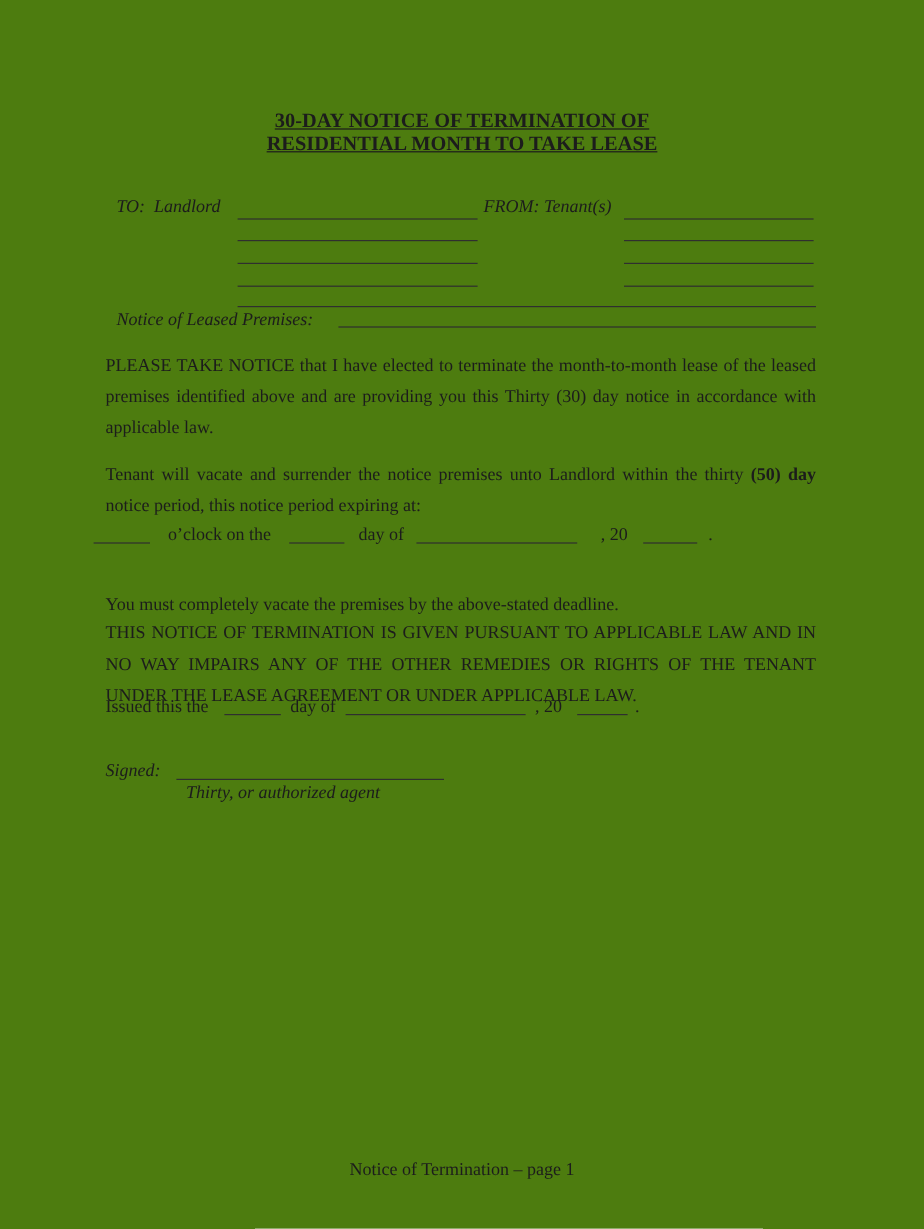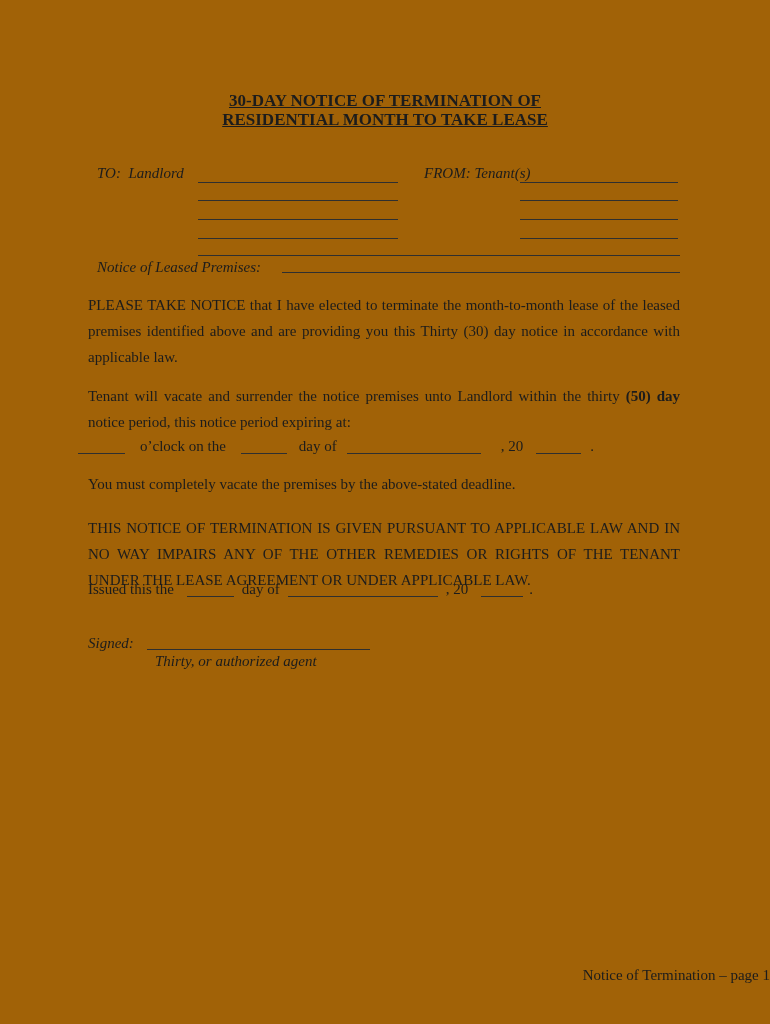--- a/index.html
+++ b/index.html
@@ -1,21 +1,21 @@
 <!DOCTYPE html>
 <html><head>
 <meta charset="utf-8">
 <style>
   * { margin: 0; padding: 0; box-sizing: border-box; }
   html, body { background: #ffffff; }
   .page {
     position: relative;
     width: 770px;
     height: 1024px;
-    background: #a16207;
+    background: #4d7c0f;
     font-family: "Liberation Serif", "DejaVu Serif", serif;
     font-size: 15px;
     color: #1c1c1c;
     overflow: hidden;
   }
   .abs { position: absolute; font-style: italic; }
   .doc-title {
     position: absolute;
     top: 91px;
     left: 0;
@@ -47,37 +47,37 @@
     display: inline-block;
     height: 13px;
     border-bottom: 1.4px solid #2f2f2f;
     vertical-align: -3px;
   }
   .footer {
     position: absolute;
     top: 966px;
     left: 0;
     width: 100%;
-    text-align: right;
+    text-align: center;
     line-height: 19px;
   }
   b { font-weight: bold; }
 </style>
 </head>
 <body>
 
 <div class="page">
 
   <div class="doc-title">
     <div>30-DAY NOTICE OF TERMINATION OF</div>
     <div>RESIDENTIAL MONTH TO TAKE LEASE</div>
   </div>
 
   <span class="abs" style="left:97px; top:165px;">TO:&nbsp; Landlord</span>
-  <span class="abs" style="left:403px; top:165px;margin-left:21px;">FROM: Tenant(s)</span>
+  <span class="abs" style="left:403px; top:165px;">FROM: Tenant(s)</span>
 
   <div class="hline" style="left:198px; top:182px; width:200px;"></div>
   <div class="hline" style="left:198px; top:200px; width:200px;"></div>
   <div class="hline" style="left:198px; top:219px; width:200px;"></div>
   <div class="hline" style="left:198px; top:238px; width:200px;"></div>
 
   <div class="hline" style="left:520px; top:182px; width:158px;"></div>
   <div class="hline" style="left:520px; top:200px; width:158px;"></div>
   <div class="hline" style="left:520px; top:219px; width:158px;"></div>
   <div class="hline" style="left:520px; top:238px; width:158px;"></div>
@@ -86,21 +86,21 @@
 
   <span class="abs" style="left:97px; top:259px;">Notice of Leased Premises:</span>
   <div class="hline" style="left:282px; top:272px; width:398px;"></div>
 
   <div class="para" style="top:292px;">PLEASE TAKE NOTICE that I have elected to terminate the month-to-month lease of the leased premises identified above and are providing you this Thirty (30) day notice in accordance with applicable law.</div>
 
   <div class="para" style="top:383px;"><span>Tenant will vacate and surrender the notice premises unto Landlord within the thirty </span><b>(50) day</b><span> notice period, this notice period expiring at:</span></div>
 
   <div class="inline-row" style="left:78px; top:437px;"><span class="blank" style="width:47px;"></span><span style="margin-left:15px;">o’clock on the</span><span class="blank" style="width:46px; margin-left:15px;"></span><span style="margin-left:12px;">day of</span><span class="blank" style="width:134px; margin-left:10px;"></span><span style="margin-left:20px;">, 20</span><span class="blank" style="width:45px; margin-left:13px;"></span><span style="margin-left:9px;">.</span></div>
 
-  <div class="para" style="top:471px; text-align:left;">You must completely vacate the premises by the above-stated deadline.</div>
+  <div class="para" style="top:491px; text-align:left;">You must completely vacate the premises by the above-stated deadline.</div>
 
   <div class="para" style="top:515px;">THIS NOTICE OF TERMINATION IS GIVEN PURSUANT TO APPLICABLE LAW AND IN NO WAY IMPAIRS ANY OF THE OTHER REMEDIES OR RIGHTS OF THE TENANT UNDER THE LEASE AGREEMENT OR UNDER APPLICABLE LAW.</div>
 
   <div class="inline-row" style="left:88px; top:580px;"><span>Issued this the</span><span class="blank" style="width:47px; margin-left:13px;"></span><span style="margin-left:8px;">day of</span><span class="blank" style="width:150px; margin-left:8px;"></span><span style="margin-left:8px;">, 20</span><span class="blank" style="width:42px; margin-left:13px;"></span><span style="margin-left:6px;">.</span></div>
 
   <span class="abs" style="left:88px; top:635px;">Signed:</span>
   <div class="hline" style="left:147px; top:649px; width:223px;"></div>
   <span class="abs" style="left:155px; top:653px;">Thirty, or authorized agent</span>
 
   <div class="footer">Notice of Termination – page 1</div>

